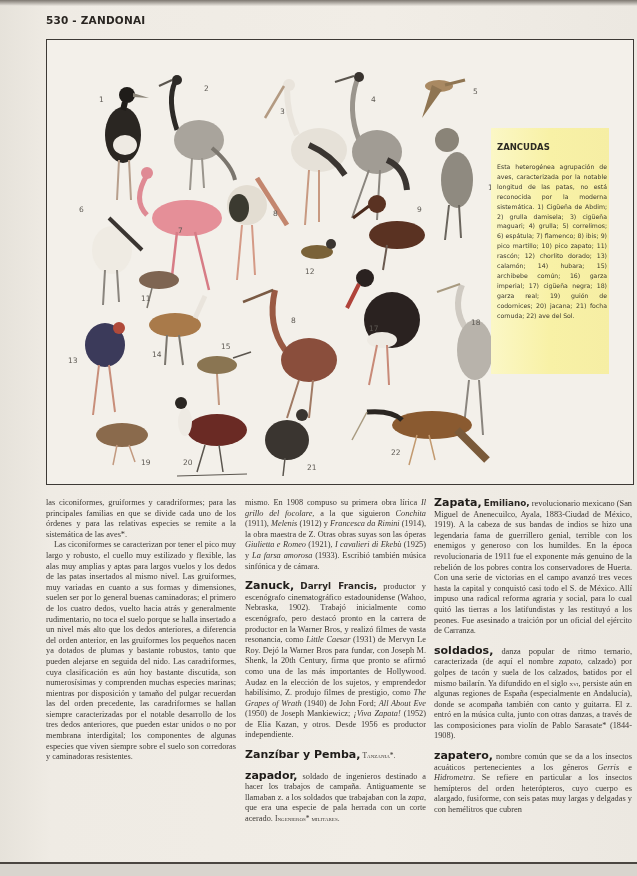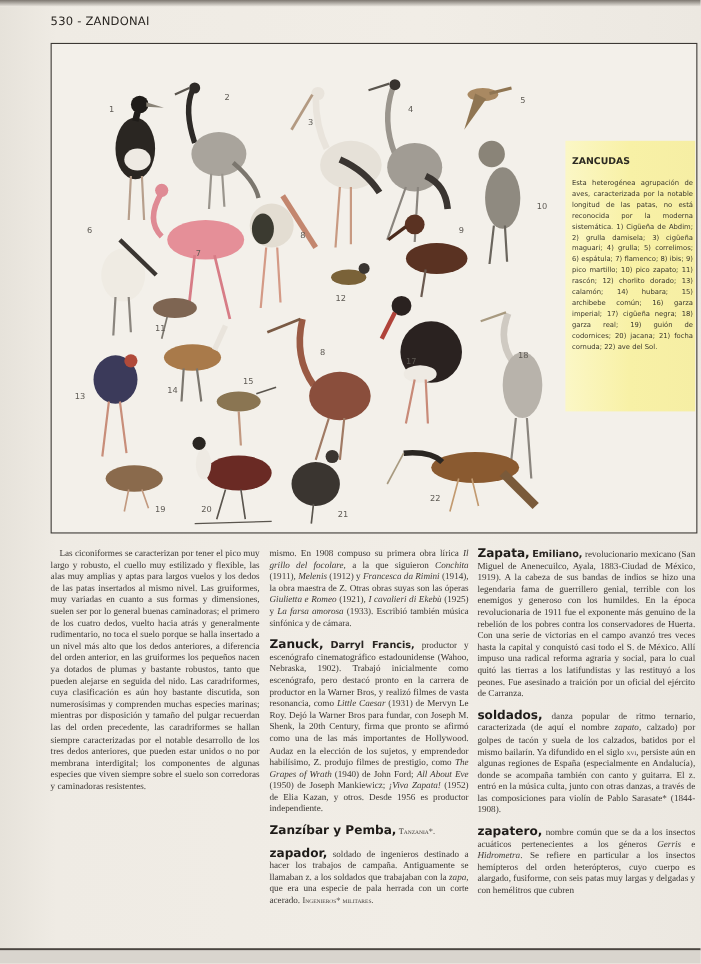--- a/index.html
+++ b/index.html
@@ -10,29 +10,29 @@
     color: #2e2a26;
     position: relative;
   }
   .page {
     position: absolute; left: 0; top: 0; width: 637px; height: 876px;
     background: linear-gradient(90deg, #e6e2da 0%, #efebe4 8%, #f1ede6 60%, #ece8e1 100%);
   }
   .top-shadow { position:absolute; left:0; top:0; width:637px; height:6px; background: linear-gradient(#7d7770, #ebe7e0); }
   .running-head {
     position: absolute; left: 46px; top: 14px;
-    font-family: "DejaVu Sans", sans-serif; font-weight: normal; font-size: 10.5px;
+    font-family: "DejaVu Sans", sans-serif; font-weight: bold; font-size: 10.5px;
     letter-spacing: 0.2px; color: #2a2622;
   }
   .plate {
     position: absolute; left: 46px; top: 39px; width: 586px; height: 444px;
     border: 1px solid #3d3935; background: #f3f0ea; overflow: hidden;
   }
   .sidebox {
-    position: absolute; left: 467px; top: 88px; width: 118px; height: 246px;
+    position: absolute; left: 444px; top: 88px; width: 118px; height: 246px;
     background: linear-gradient(90deg, #fbf7c6, #f8f1a6 50%, #f6eea4);
     padding: 0;
   }
   .sidebox-title {
     position: absolute; left: 6px; top: 14px;
     font-family: "DejaVu Sans", sans-serif; font-weight: bold; font-size: 8.5px; color: #2c2a22;
   }
   .sidebox-text {
     position: absolute; left: 6px; top: 34px; width: 110px;
     font-family: "DejaVu Sans", sans-serif; font-size: 6.2px; line-height: 9.9px;
@@ -254,20 +254,21 @@
 
     <div class="sidebox">
       <div class="sidebox-title">ZANCUDAS</div>
       <div class="sidebox-text">Esta heterogénea agrupación de aves, caracterizada por la notable longitud de las patas, no está reconocida por la moderna sistemática. 1) Cigüeña de Abdim; 2) grulla damisela; 3) cigüeña maguari; 4) grulla; 5) correlimos; 6) espátula; 7) flamenco; 8) ibis; 9) pico martillo; 10) pico zapato; 11) rascón; 12) chorlito dorado; 13) calamón; 14) hubara; 15) archibebe común; 16) garza imperial; 17) cigüeña negra; 18) garza real; 19) guión de codornices; 20) jacana; 21) focha cornuda; 22) ave del Sol.</div>
     </div>
   </div>
 
   <div class="cols">
 
     <div class="col" style="left:2px;width:190px">
+      <p>las ciconiformes, gruiformes y caradriformes; para las principales familias en que se divide cada uno de los órdenes y para las relativas especies se remite a la sistemática de las aves*.</p>
       <p class="ind">Las ciconiformes se caracterizan por tener el pico muy largo y robusto, el cuello muy estilizado y flexible, las alas muy amplias y aptas para largos vuelos y los dedos de las patas insertados al mismo nivel. Las gruiformes, muy variadas en cuanto a sus formas y dimensiones, suelen ser por lo general buenas caminadoras; el primero de los cuatro dedos, vuelto hacia atrás y generalmente rudimentario, no toca el suelo porque se halla insertado a un nivel más alto que los dedos anteriores, a diferencia del orden anterior, en las gruiformes los pequeños nacen ya dotados de plumas y bastante robustos, tanto que pueden alejarse en seguida del nido. Las caradriformes, cuya clasificación es aún hoy bastante discutida, son numerosísimas y comprenden muchas especies marinas; mientras por disposición y tamaño del pulgar recuerdan las del orden precedente, las caradriformes se hallan siempre caracterizadas por el notable desarrollo de los tres dedos anteriores, que pueden estar unidos o no por membrana interdigital; los componentes de algunas especies que viven siempre sobre el suelo son corredoras y caminadoras resistentes.</p>
     </div>
 
     <div class="col" style="left:201px;width:181px">
       <p><span>mismo. En 1908 compuso su primera obra lírica </span><span class="it">Il grillo del focolare</span><span>, a la que siguieron </span><span class="it">Conchita</span><span> (1911), </span><span class="it">Melenis</span><span> (1912) y </span><span class="it">Francesca da Rimini</span><span> (1914), la obra maestra de Z. Otras obras suyas son las óperas </span><span class="it">Giulietta e Romeo</span><span> (1921), </span><span class="it">I cavalieri di Ekebù</span><span> (1925) y </span><span class="it">La farsa amorosa</span><span> (1933). Escribió también música sinfónica y de cámara.</span></p>
       <p class="entry">
         <span class="hw">Zanuck,</span>
         <span class="hw2">Darryl Francis,</span>
         <span>productor y escenógrafo cinematográfico estadounidense (Wahoo, Nebraska, 1902). Trabajó inicialmente como escenógrafo, pero destacó pronto en la carrera de productor en la Warner Bros, y realizó filmes de vasta resonancia, como </span><span class="it">Little Caesar</span><span> (1931) de Mervyn Le Roy. Dejó la Warner Bros para fundar, con Joseph M. Shenk, la 20th Century, firma que pronto se afirmó como una de las más importantes de Hollywood. Audaz en la elección de los sujetos, y emprendedor habilísimo, Z. produjo filmes de prestigio, como </span><span class="it">The Grapes of Wrath</span><span> (1940) de John Ford; </span><span class="it">All About Eve</span><span> (1950) de Joseph Mankiewicz; </span><span class="it">¡Viva Zapata!</span><span> (1952) de Elia Kazan, y otros. Desde 1956 es productor independiente.</span>
       </p>

